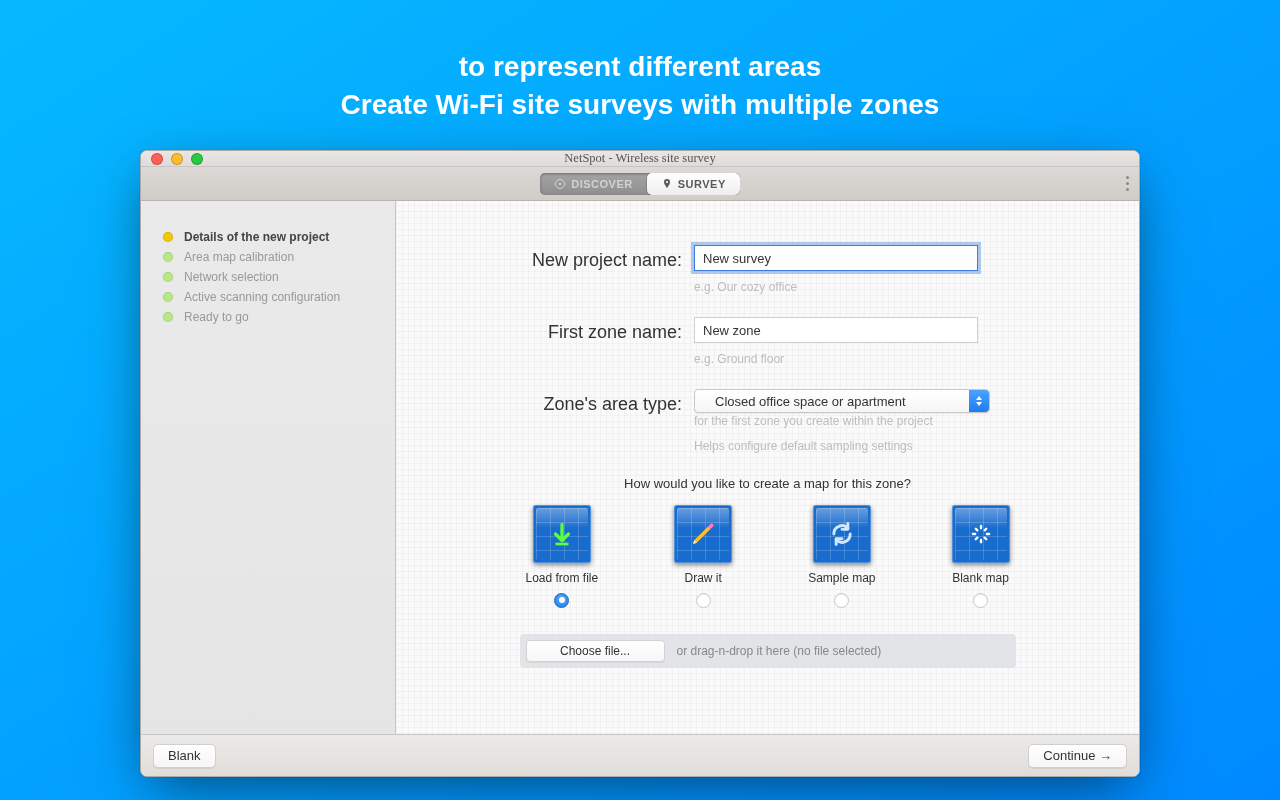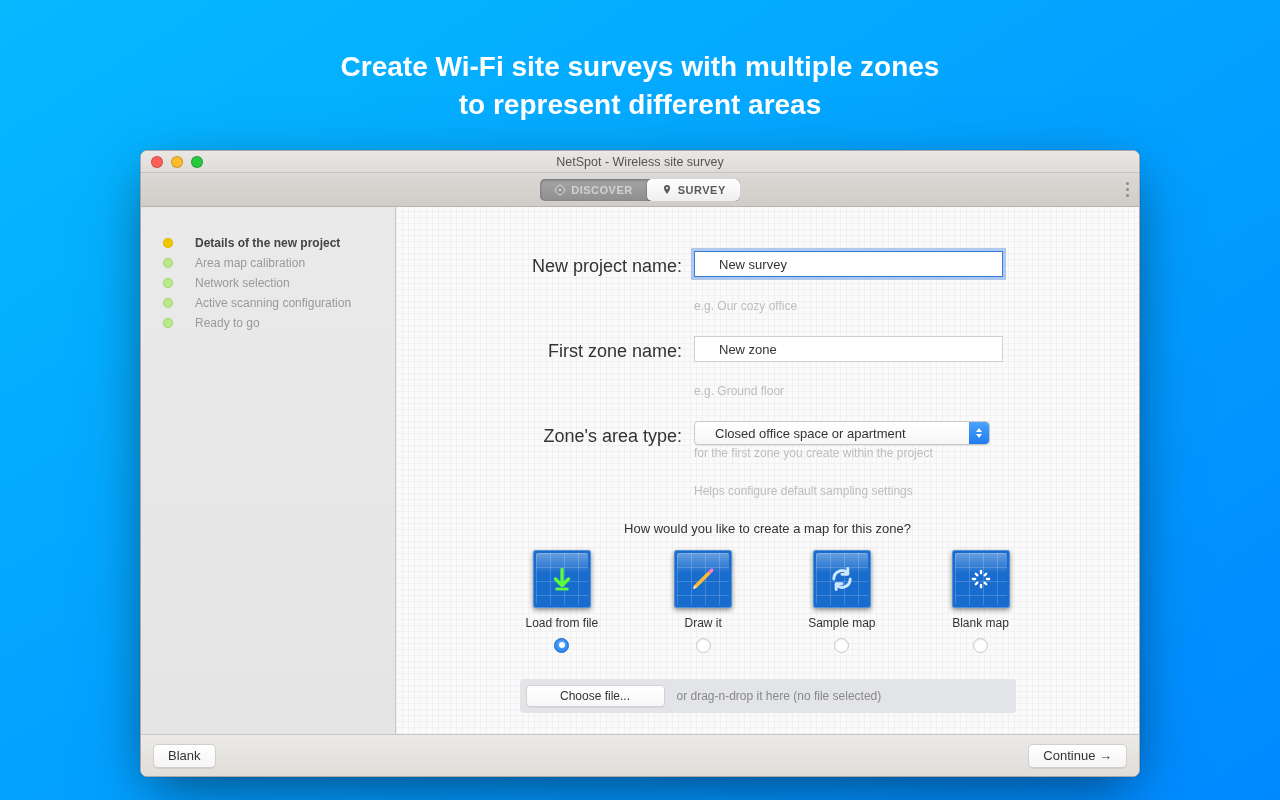--- a/index.html
+++ b/index.html
@@ -19,25 +19,26 @@
   .window {
     position:absolute; top:150px; left:140px; width:1000px; height:627px;
     background:#f0eeee;
     border:1px solid #ababab;
     border-radius:7px;
     box-shadow:0 18px 55px -10px rgba(0,0,0,0.55), 0 0 0 1px rgba(0,0,0,0.05);
     overflow:hidden;
     display:flex; flex-direction:column;
   }
   .titlebar {
-    height:22px;
+    height:16px;
     background:linear-gradient(#e9e7e5,#dfdbd8);
     border-bottom:1px solid #c8c4c1;
     display:flex; align-items:center;
     position:relative;
+    font-family:Liberation Serif, serif;
   }
   .traffic { display:flex; gap:8px; padding-left:10px; align-items:center;}
   .tl { width:12px; height:12px; border-radius:50%; }
   .tl.red{background:#ff5f57;border:.5px solid rgba(0,0,0,.2);}
   .tl.yellow{background:#febc2e;border:.5px solid rgba(0,0,0,.2);}
   .tl.green{background:#28c840;border:.5px solid rgba(0,0,0,.2);}
   .wtitle{ position:absolute; left:0; right:0; text-align:center; font-size:12.5px;color:#555;}
   .toolbar{
     height:34px; background:linear-gradient(#dcd9d6,#d0ccc7);
     border-bottom:1px solid #b8b3af;
@@ -70,41 +71,41 @@
     cursor:pointer;
   }
   .overflow i{width:3px;height:3px;background:#8a8a8a;border-radius:50%;}
   .win-body{ flex:1; display:flex; overflow:hidden;}
   .sidebar{
     width:255px;
     background:linear-gradient(#ebeaea,#e5e5e5);
     border-right:1px solid #c6c6c6;
     padding:26px 0 0 22px;
   }
-  .step{ display:flex; align-items:center; gap:22px; font-size:12px; color:#999;
+  .step{ display:flex; align-items:center; gap:11px; font-size:12px; color:#999;
     padding:3px 0;}
   .step.active{ color:#444; font-weight:700;}
   .dot{ width:10px;height:10px;border-radius:50%;background:#b8e986;
     box-shadow:inset 0 0 0 1px rgba(0,0,0,.1);}
   .dot.cur{ background:#f3c700;}
   .main{ flex:1;
     background:#fafafa;
     background-image:
       repeating-linear-gradient(0deg,rgba(0,0,0,.03) 0, rgba(0,0,0,.03) 1px, transparent 1px, transparent 6px),
       repeating-linear-gradient(90deg,rgba(0,0,0,.03) 0, rgba(0,0,0,.03) 1px, transparent 1px, transparent 6px);
     padding:44px 40px 0 40px;
     overflow:auto;
   }
   .form-row{ display:flex; align-items:flex-start; margin-bottom:22px;}
   .form-row .lab{ width:258px; text-align:right; padding-right:12px; padding-top:5px;
     font-size:18px; color:#333;}
   .form-row .ctrl{ flex:1; max-width:284px;}
-  .form-row .hint{ font-size:12px;color:#bdbdbd; margin-top:21px; line-height:1.35;}
+  .form-row .hint{ font-size:12px;color:#bdbdbd; margin-top:8px; line-height:1.35;}
   input.text{
-    width:309px; height:26px; padding:3px 24px; font-size:13px;
+    width:284px; height:26px; padding:3px 8px; font-size:13px;
     border:1px solid #cfcfcf; background:#fff; color:#333;
     font-family:inherit;
   }
   input.selected{
     border:1px solid #3b7ddd;
     box-shadow:0 0 0 3px rgba(59,125,221,.4);
   }
   .select{
     width:296px; height:24px; position:relative;
     border:.5px solid #c8c8c8; border-radius:4px;
@@ -186,22 +187,22 @@
     font-size:13px; color:#333; cursor:pointer;
     display:flex; align-items:center; gap:4px;
     box-shadow:0 1px 0 rgba(0,0,0,.07);
     font-family:inherit;
   }
 </style>
 </head>
 <body>
 
 <div class="promo-title">
+  <div>to represent different areas</div>
   <div>Create Wi-Fi site surveys with multiple zones</div>
-  <div>to represent different areas</div>
 </div>
 
 <div class="window">
 
   <div class="titlebar">
     <div class="traffic">
       <div class="tl red"></div>
       <div class="tl yellow"></div>
       <div class="tl green"></div>
     </div>

